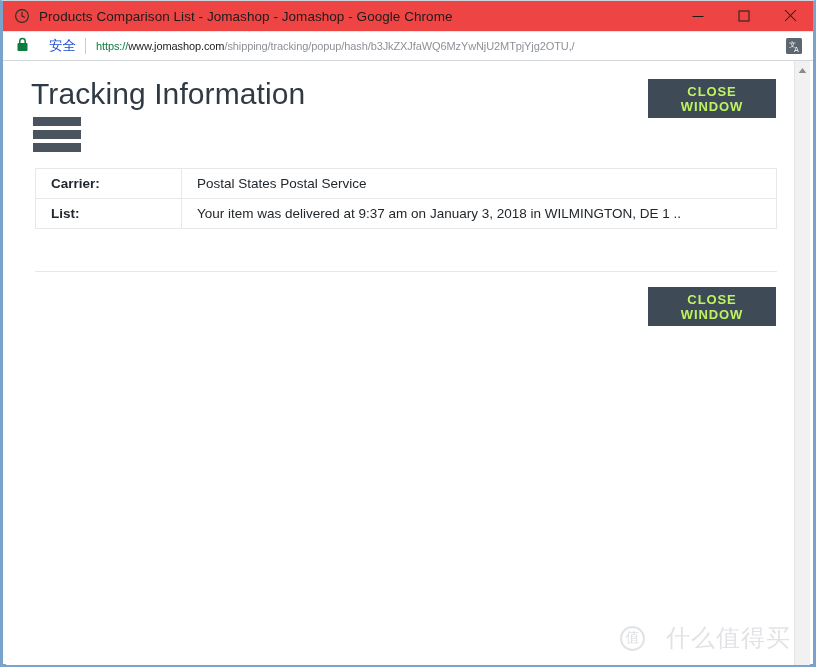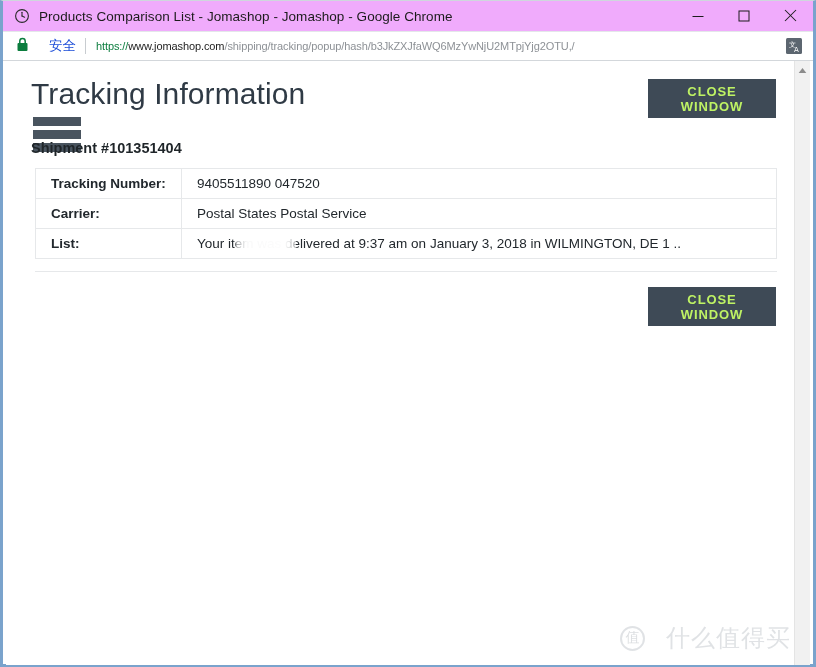--- a/index.html
+++ b/index.html
@@ -21,21 +21,21 @@
     border-right: 3px solid #7aa3cc;
     border-bottom: 3px solid #7aa3cc;
     border-top: 1px solid #cfd6dd;
   }
 
   
   #titlebar {
     position: absolute;
     left: 0; top: 0;
     width: 810px; height: 31px;
-    background: #f0abfc;
+    background: #ef4444;
     display: flex;
     align-items: center;
     border-bottom: 1px solid #e4e7ea;
   }
   #tab-favicon {
     margin-left: 11px;
     width: 16px; height: 16px;
     display: block;
   }
   #window-title {
@@ -347,30 +347,25 @@
   <div id="viewport">
     <div id="page">
 
       <div id="page-header">
         <span id="page-title">Tracking Information</span>
         <span class="redact-bar" id="redact-bar-1"></span>
         <span class="redact-bar" id="redact-bar-2"></span>
         <span class="redact-bar" id="redact-bar-3"></span>
       </div>
 
-      <div id="shipment-id">Shipment #101351404</div>
 
       <button class="close-window-btn" id="close-window-top">CLOSE WINDOW</button>
 
       <table id="tracking-table">
         <tbody>
-          <tr>
-            <td class="tbl-label">Tracking Number:</td>
-            <td class="tbl-value">9405511890          047520</td>
-          </tr>
           <tr>
             <td class="tbl-label">Carrier:</td>
             <td class="tbl-value">Postal States Postal Service</td>
           </tr>
           <tr>
             <td class="tbl-label">List:</td>
             <td class="tbl-value">Your item was delivered at 9:37 am on January 3, 2018 in WILMINGTON, DE 1     ..</td>
           </tr>
         </tbody>
       </table>

